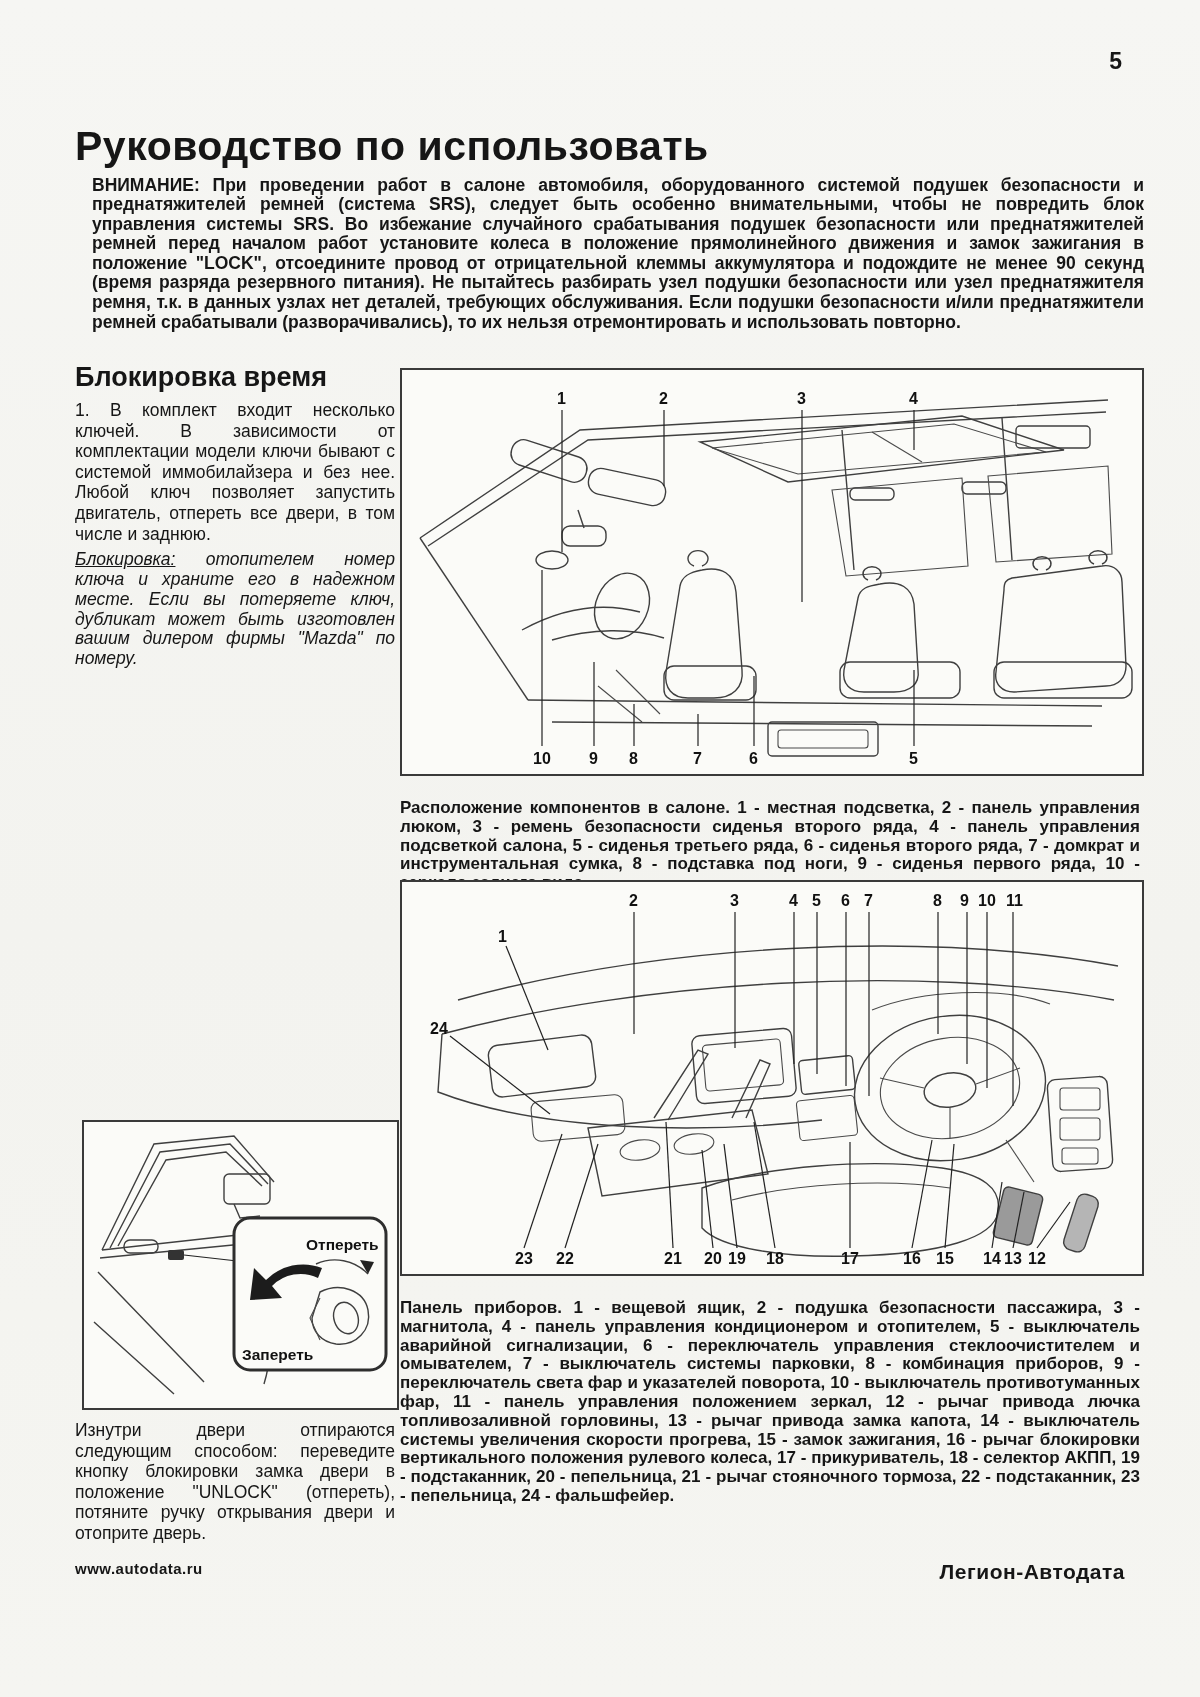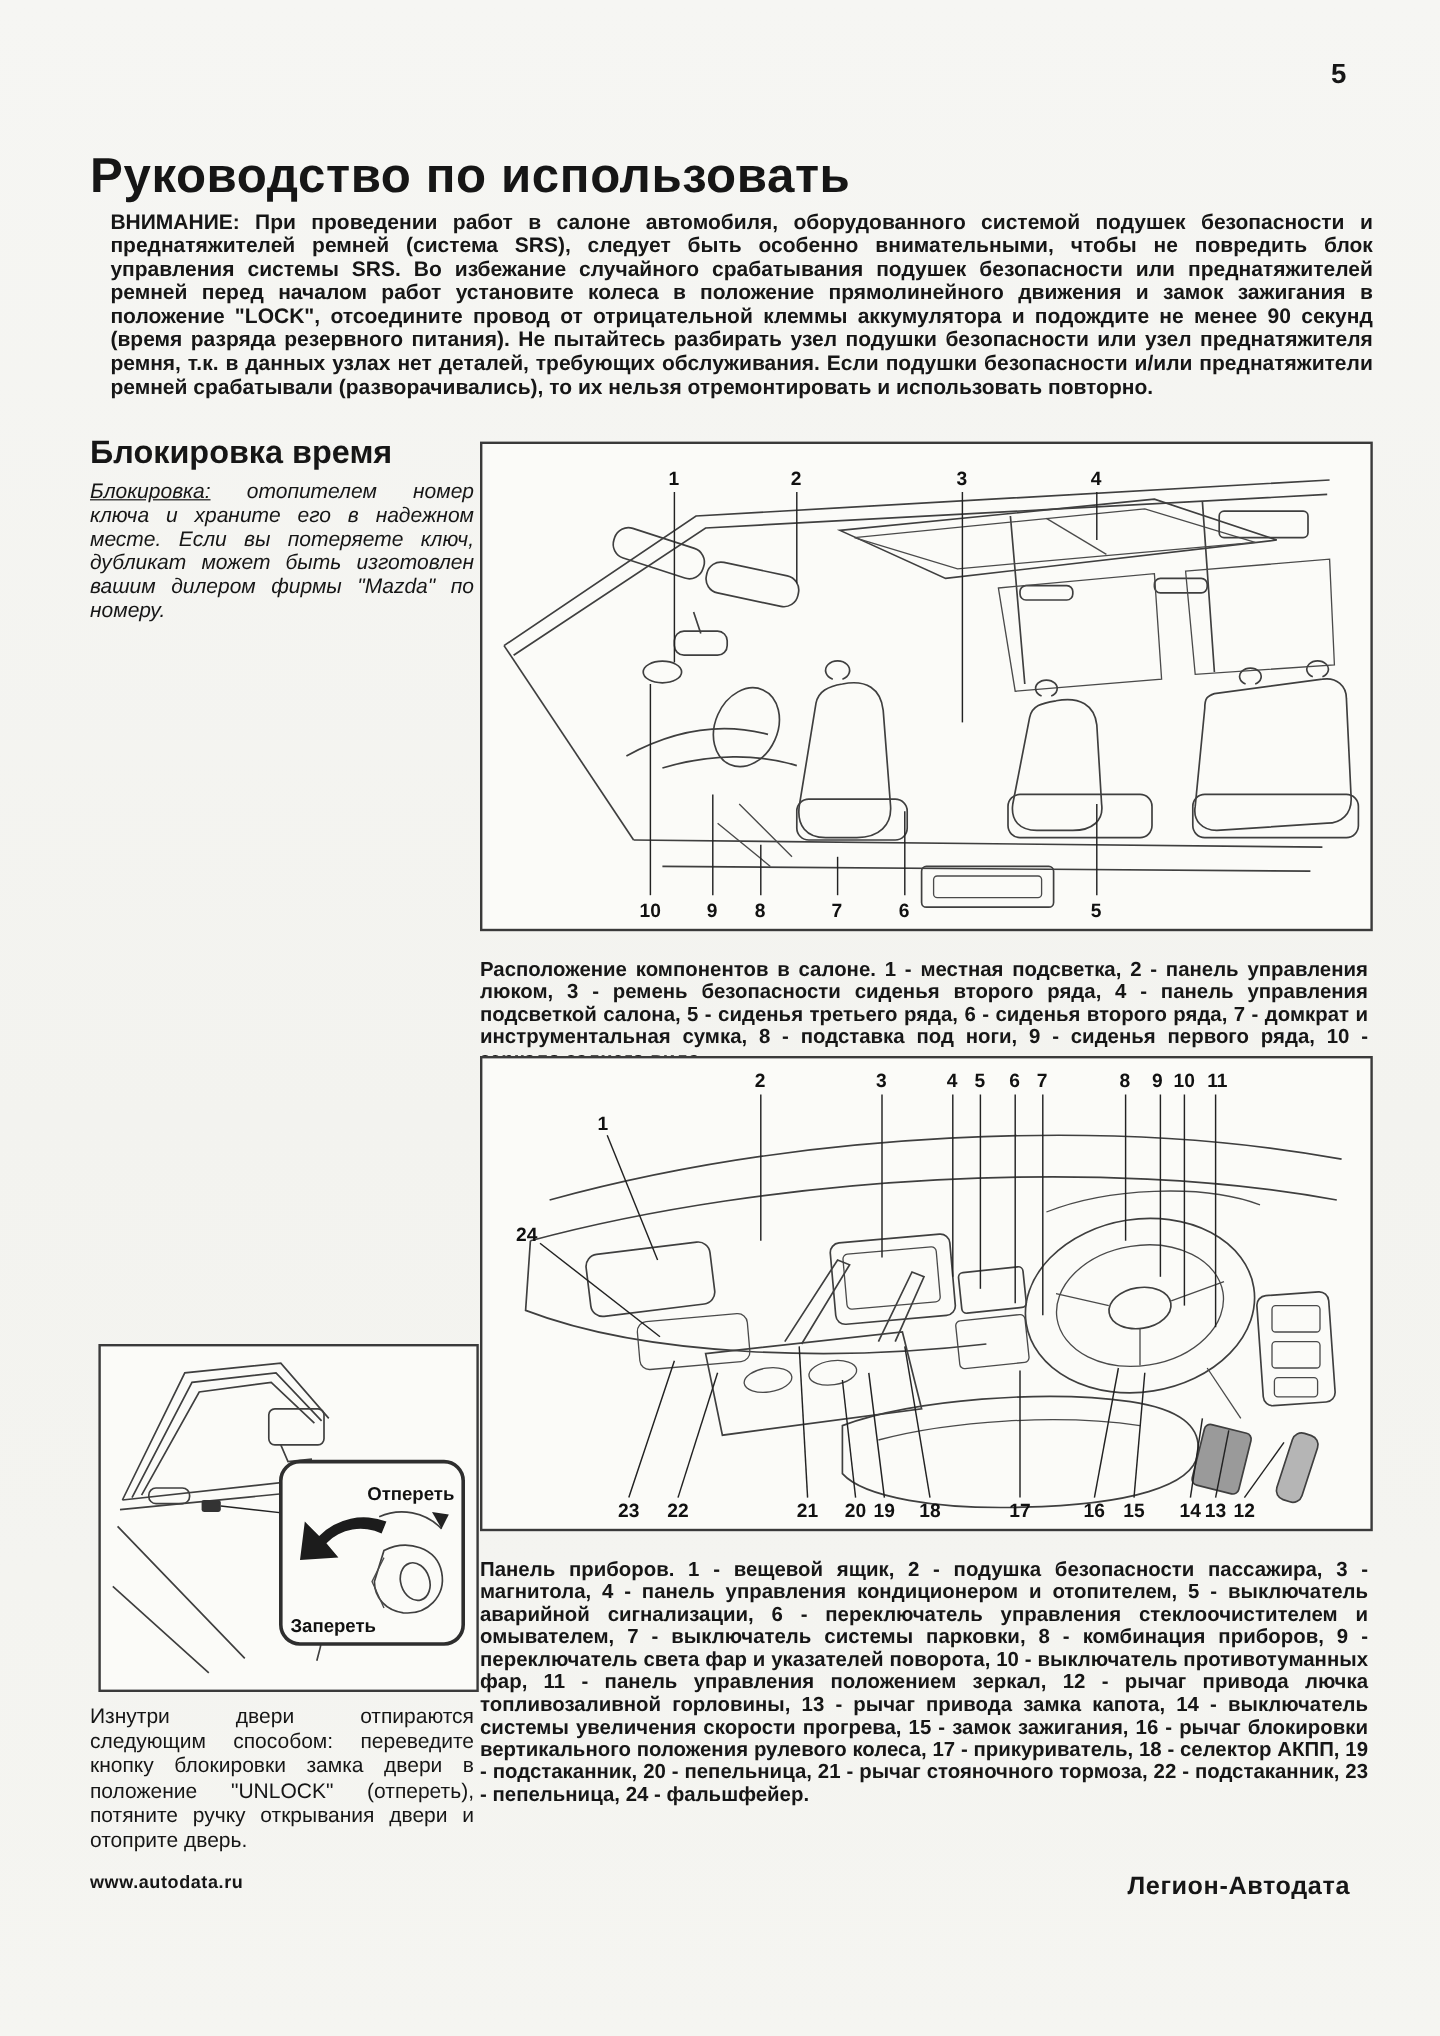--- a/index.html
+++ b/index.html
@@ -43,20 +43,21 @@
 <body>
 
 <div class="page">
 
   <div class="pagenum">5</div>
   <h1 class="title">Руководство по использовать</h1>
   <p class="warning">ВНИМАНИЕ: При проведении работ в салоне автомобиля, оборудованного системой подушек безопасности и преднатяжителей ремней (система SRS), следует быть особенно внимательными, чтобы не повредить блок управления системы SRS. Во избежание случайного срабатывания подушек безопасности или преднатяжителей ремней перед началом работ установите колеса в положение прямолинейного движения и замок зажигания в положение "LOCK", отсоедините провод от отрицательной клеммы аккумулятора и подождите не менее 90 секунд (время разряда резервного питания). Не пытайтесь разбирать узел подушки безопасности или узел преднатяжителя ремня, т.к. в данных узлах нет деталей, требующих обслуживания. Если подушки безопасности и/или преднатяжители ремней срабатывали (разворачивались), то их нельзя отремонтировать и использовать повторно.</p>
 
   <div class="leftcol">
     <h2 class="h2">Блокировка время</h2>
+    <p class="body-p">1. В комплект входит несколько ключей. В зависимости от комплектации модели ключи бывают с системой иммобилайзера и без нее. Любой ключ позволяет запустить двигатель, отпереть все двери, в том числе и заднюю.</p>
     <p class="note"><span class="lbl">Блокировка:</span><span> отопителем номер ключа и храните его в надежном месте. Если вы потеряете ключ, дубликат может быть изготовлен вашим дилером фирмы "Mazda" по номеру.</span></p>
   </div>
 
 
 
   <div class="figbox doorbox">
     <svg width="309" height="282" viewBox="0 0 309 282">
       <g class="ln">
 
         <path d="M18 128 L70 22 L150 14 L190 60"></path>

